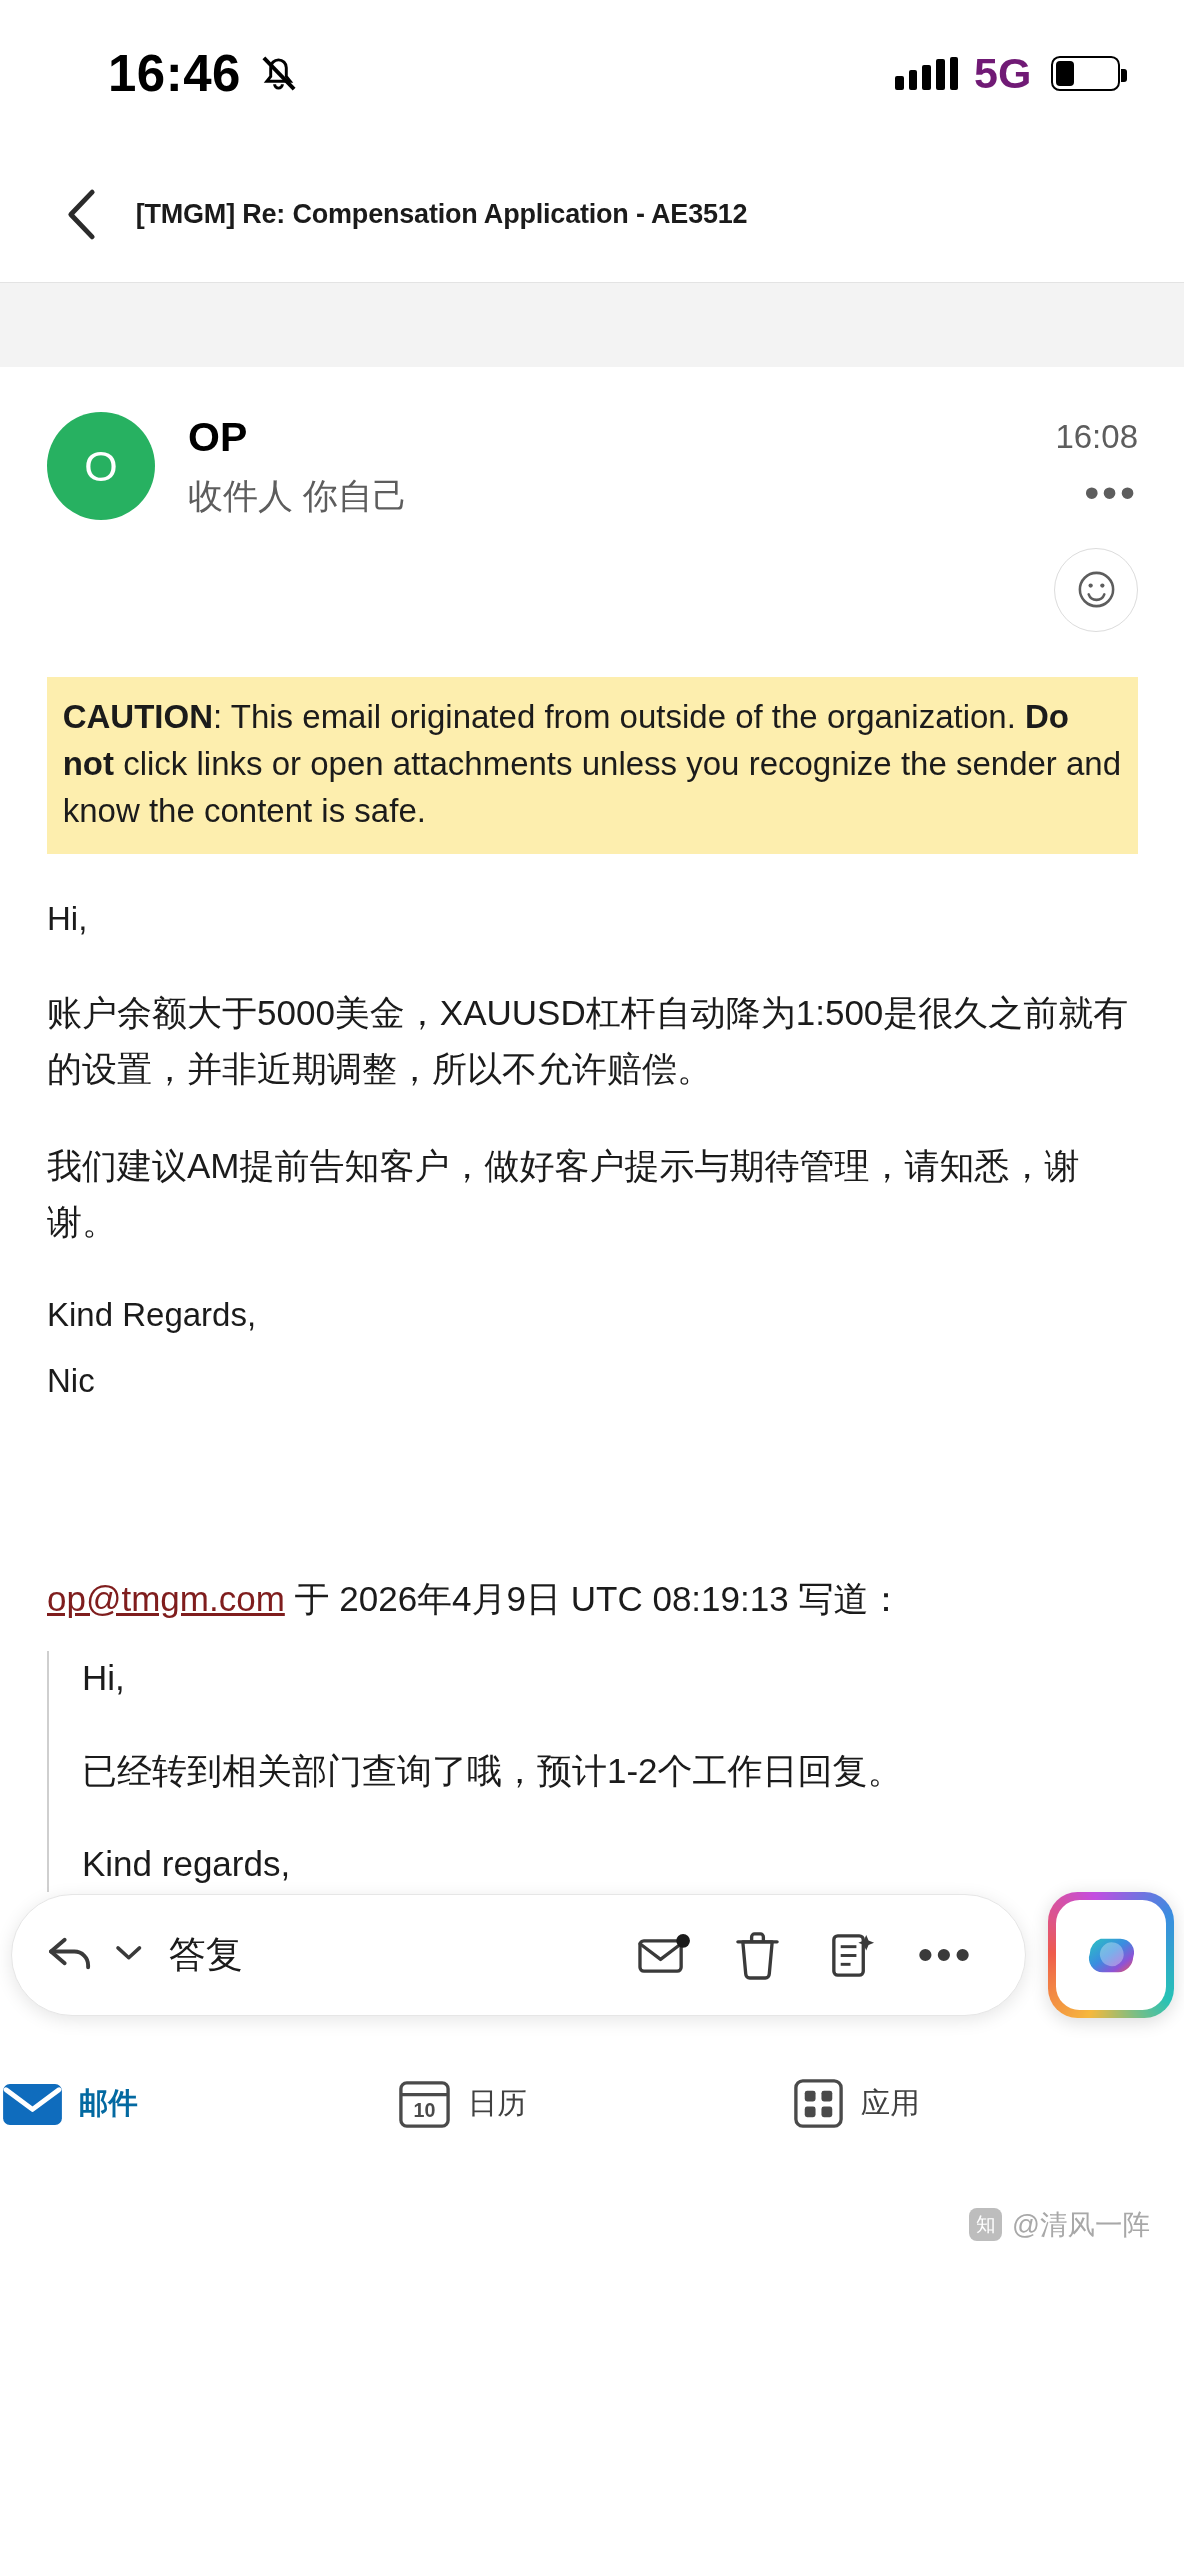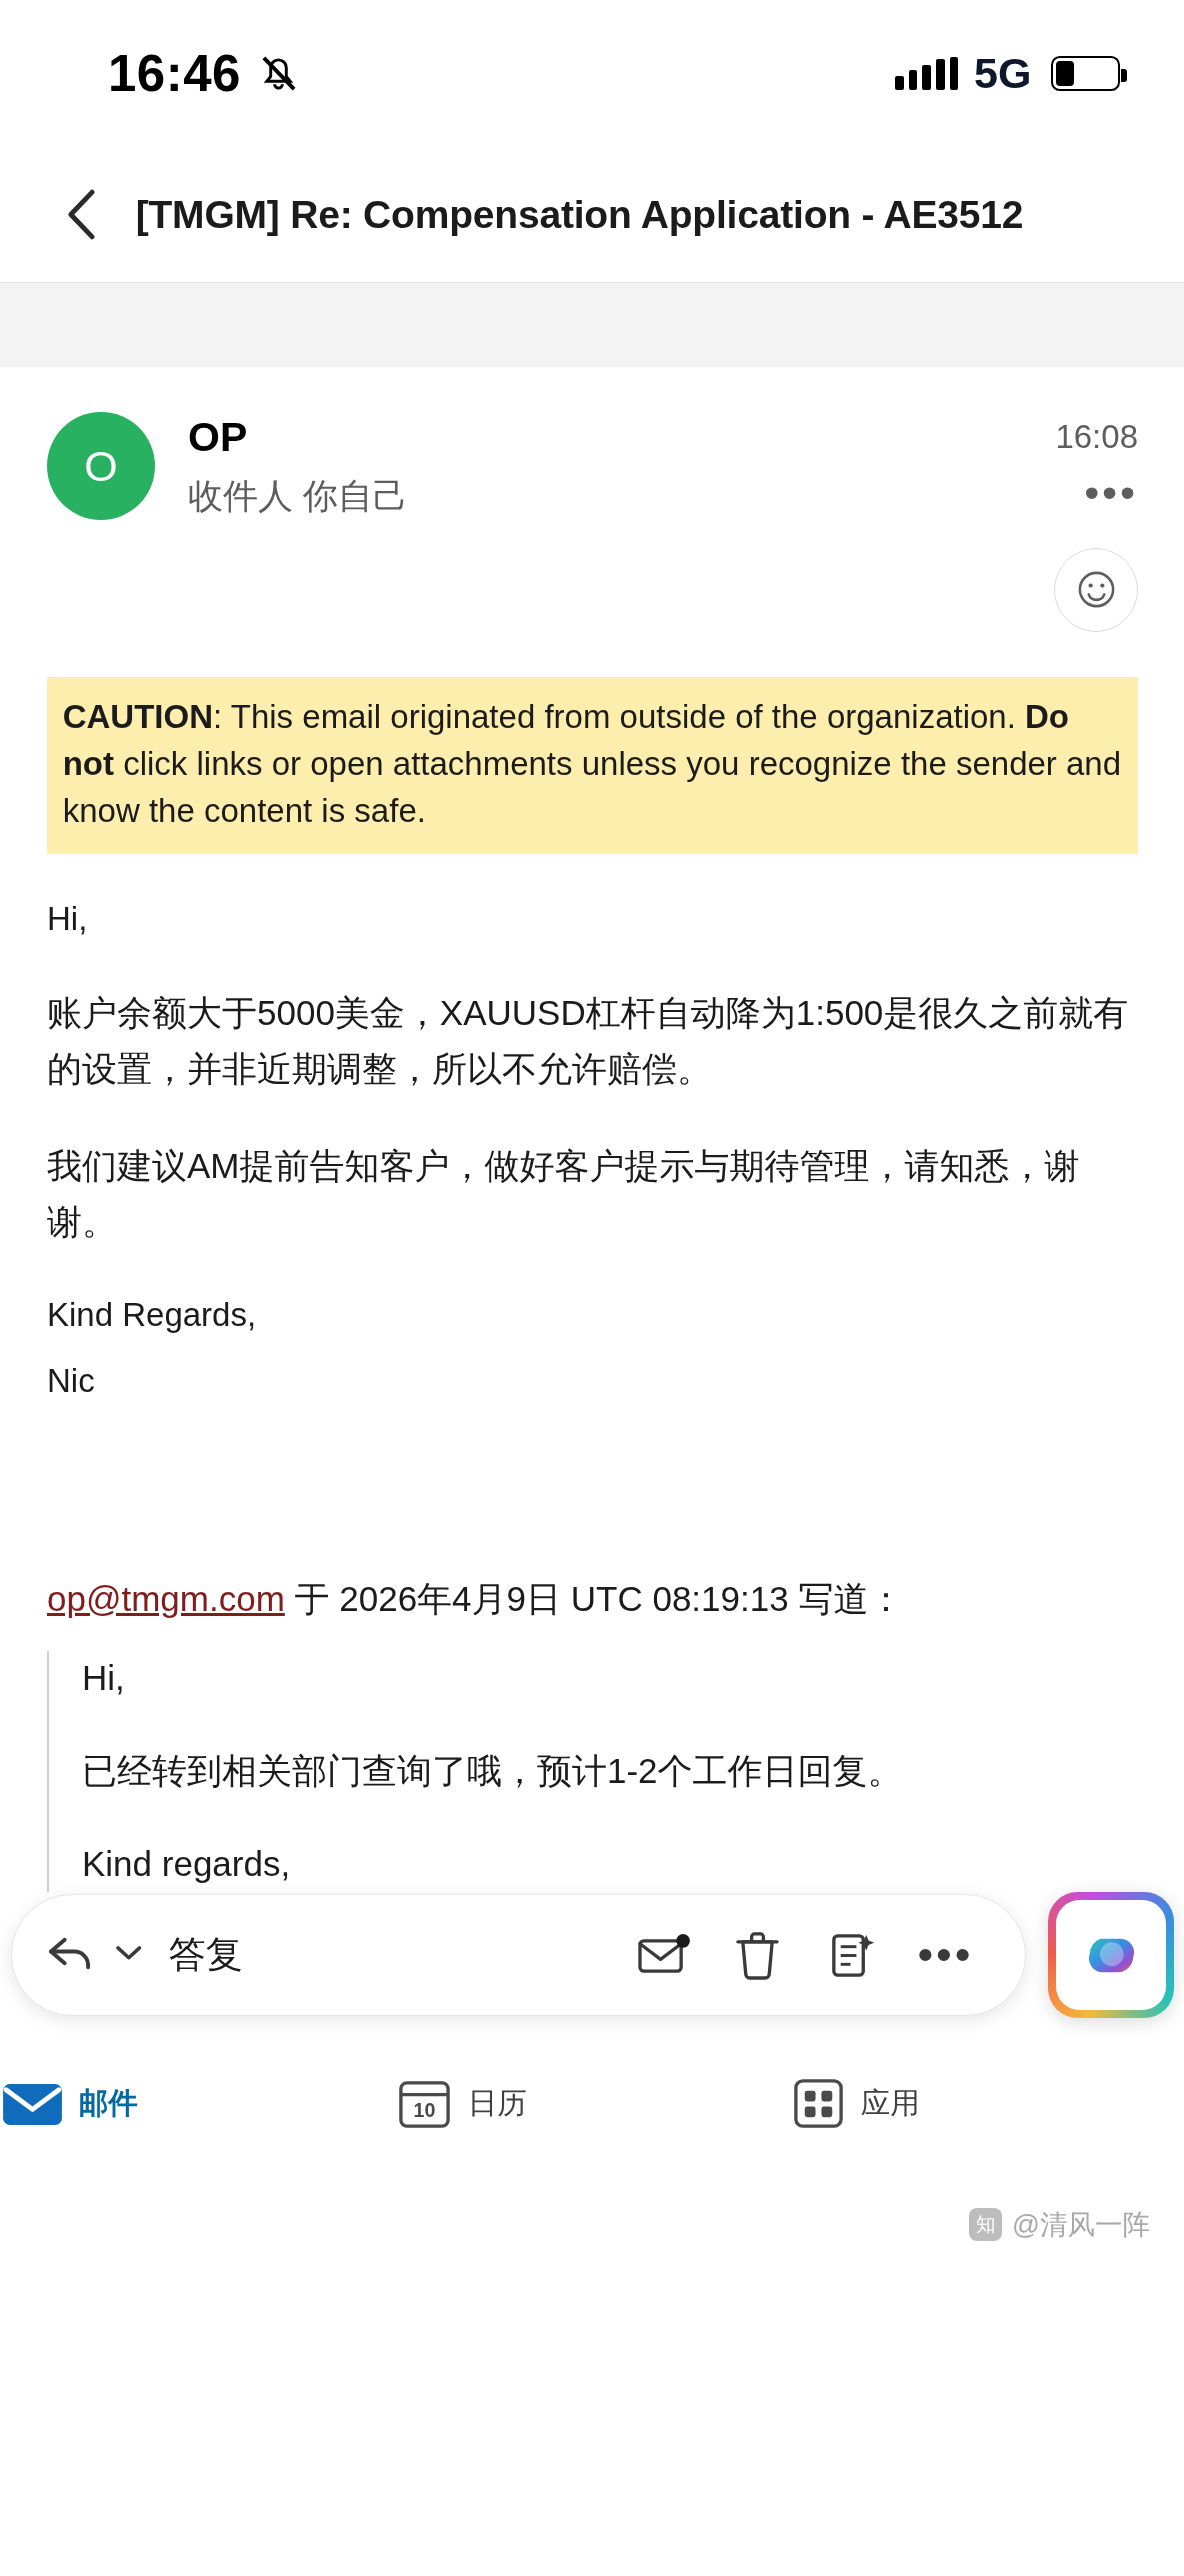--- a/index.html
+++ b/index.html
@@ -62,21 +62,21 @@
     border-radius: 2px;
   }
   .signal-bars i:nth-child(1) { height: 13.8px; }
   .signal-bars i:nth-child(2) { height: 19.6px; }
   .signal-bars i:nth-child(3) { height: 25.5px; }
   .signal-bars i:nth-child(4) { height: 31px; }
   .signal-bars i:nth-child(5) { height: 33px; }
   .net-label {
     font-size: 43px;
     font-weight: bold;
-    color: #0f172a;
+    color: #701a75;
     margin-right: 3.9px;
   }
   .battery {
     position: relative;
     width: 69px;
     height: 35px;
     border: 2.9px solid #000;
     border-radius: 8.8px;
     padding: 2.9px;
   }
@@ -110,21 +110,21 @@
   .back-btn {
     width: 73px;
     height: 73px;
     display: flex;
     align-items: center;
     justify-content: center;
     flex: 0 0 auto;
   }
   .back-btn svg { display: block; }
   .nav-title {
-    font-size: 39px;
+    font-size: 27px;
     font-weight: bold;
     color: #1b1b1b;
     white-space: nowrap;
     overflow: hidden;
     text-overflow: ellipsis;
     margin-left: 17.7px;
     letter-spacing: -0.2px;
   }
 
   

